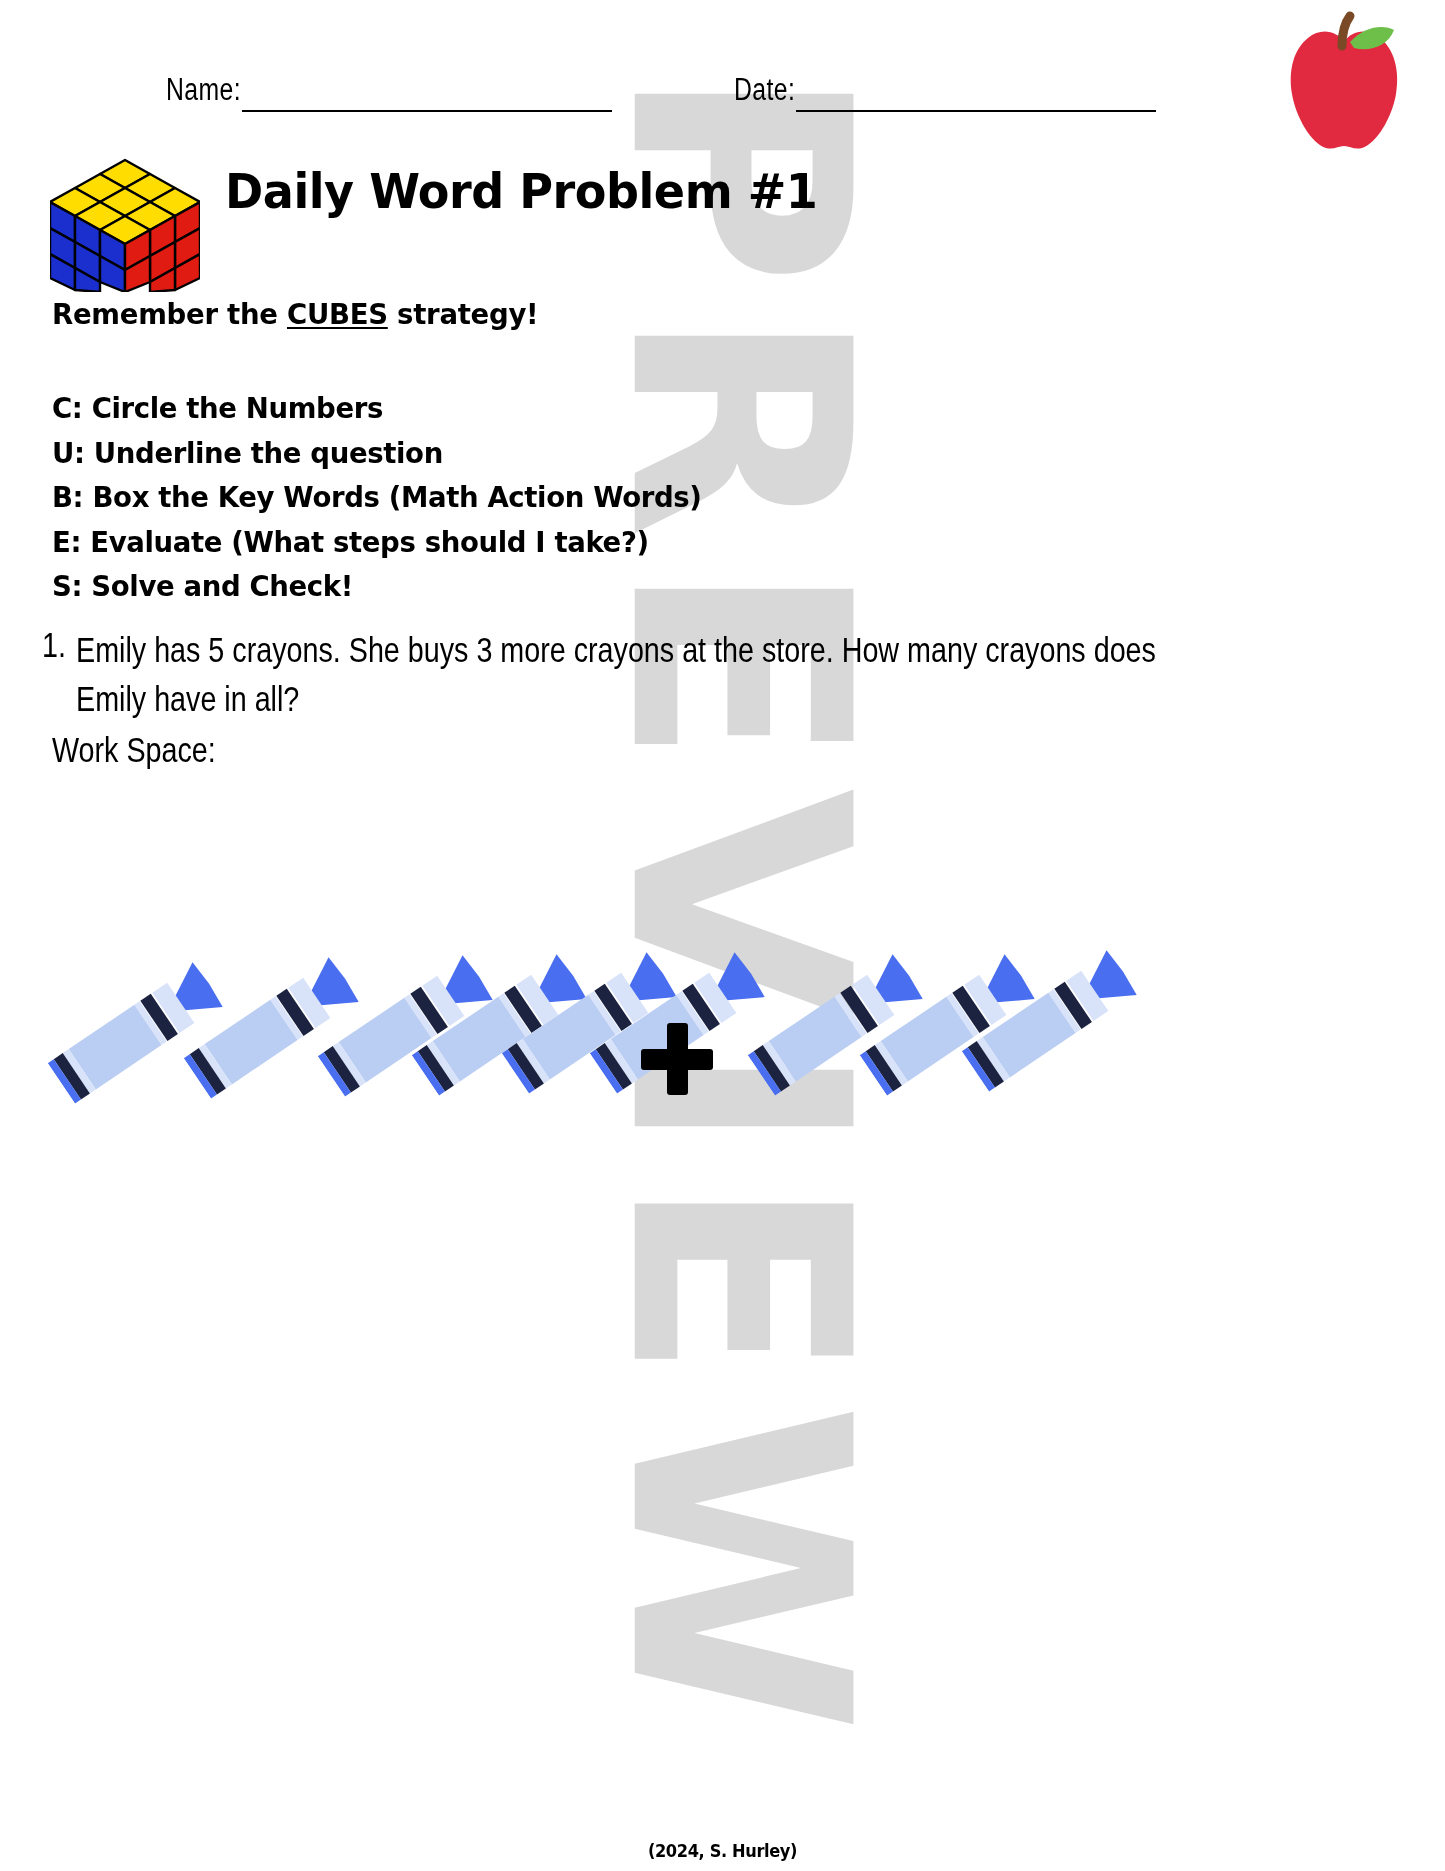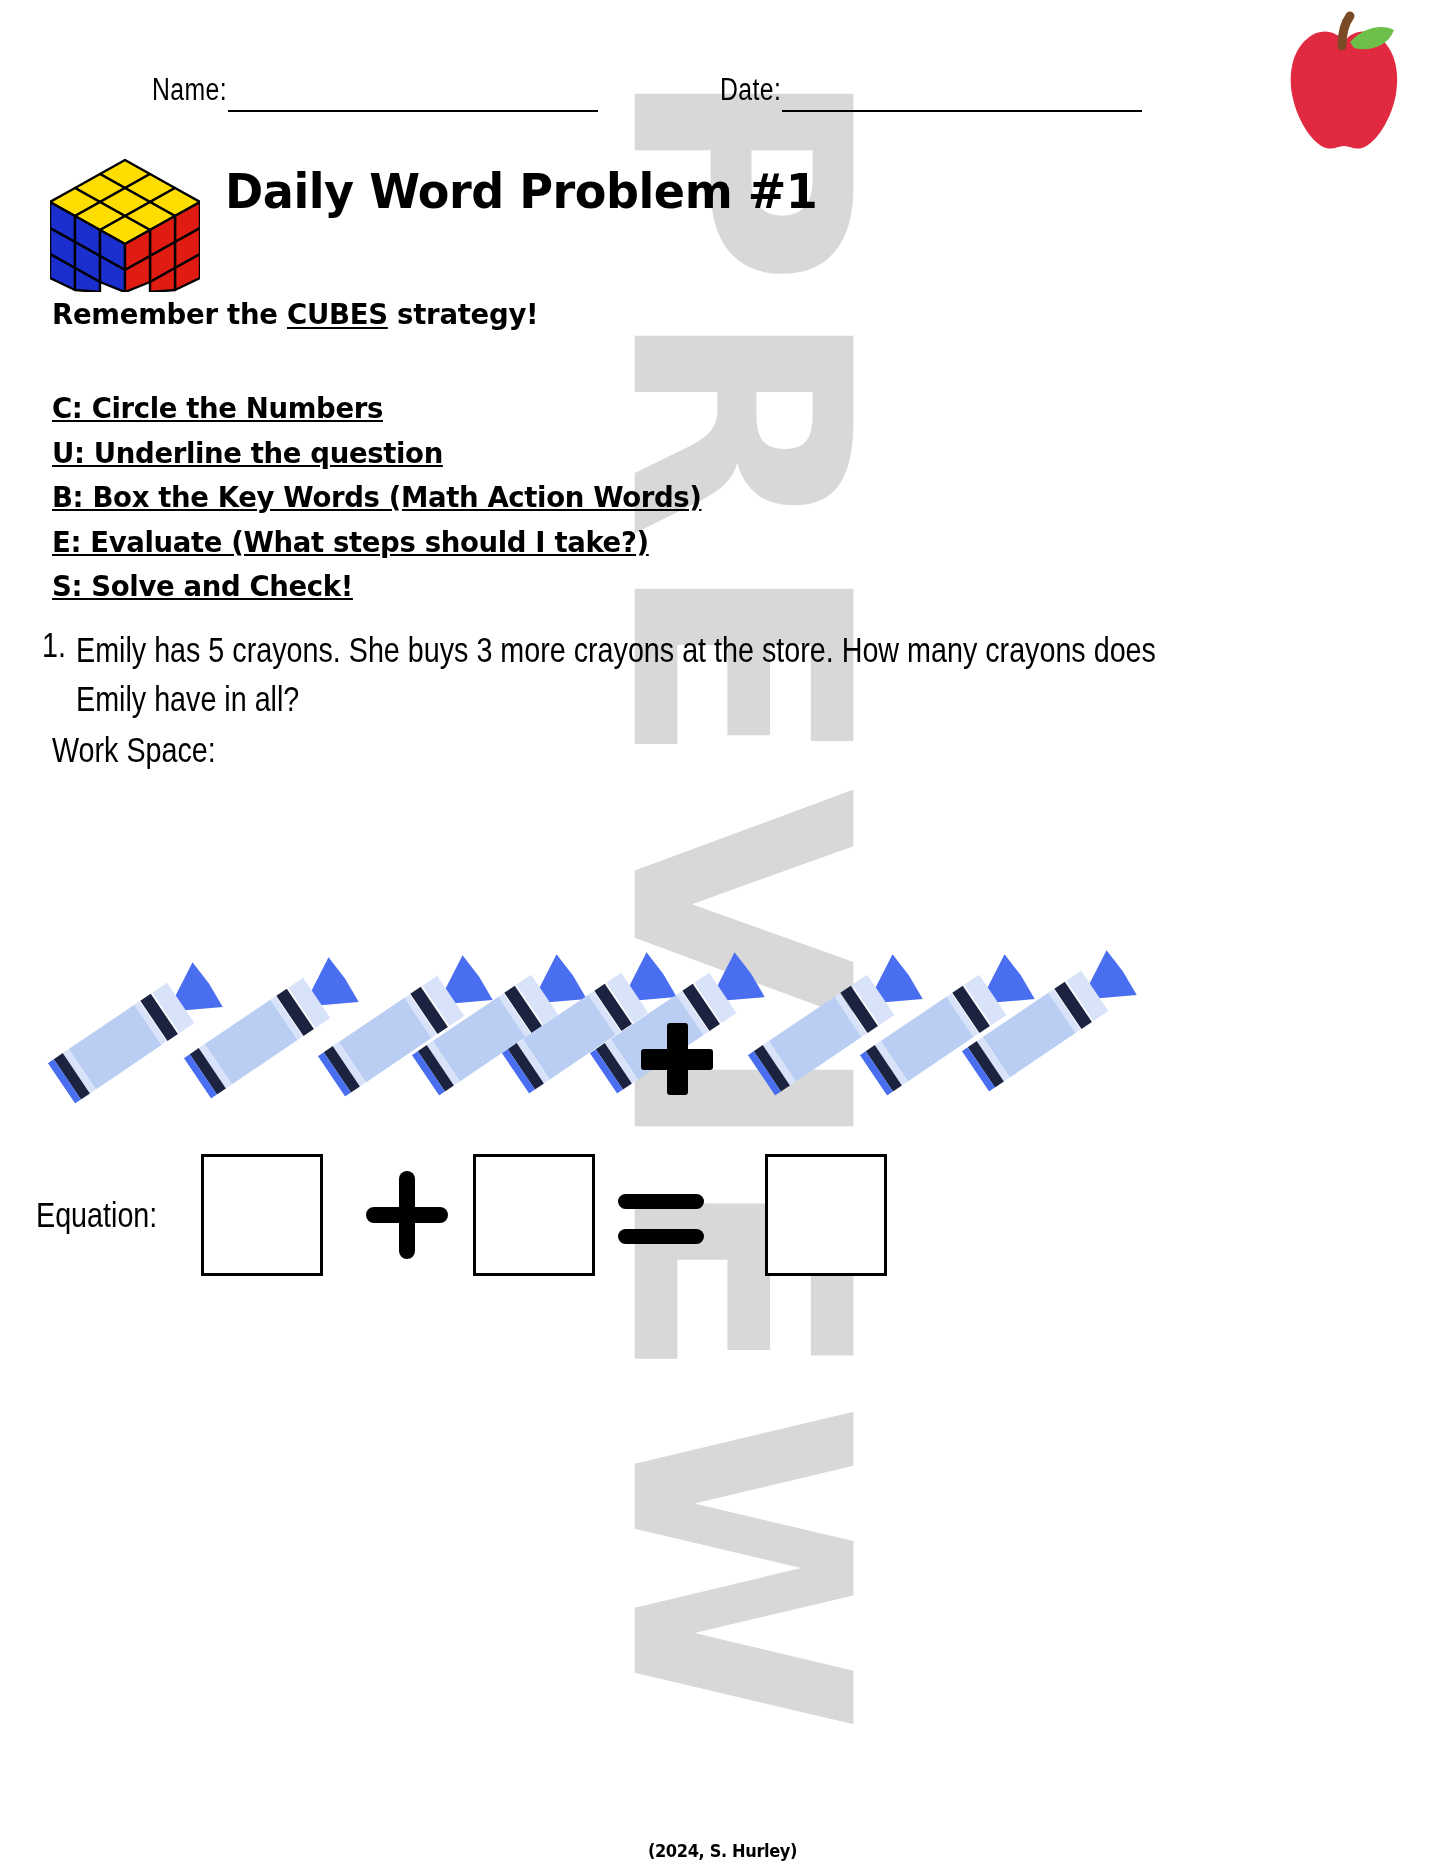--- a/index.html
+++ b/index.html
@@ -28,21 +28,21 @@
     white-space:nowrap;
     line-height:1;
     margin-left:30px;
     margin-top:-50px;
   }
 
   
   .content{position:absolute;inset:0;z-index:10;}
 
   
-  .namedate{position:absolute;left:152px;top:70px;width:1060px;display:flex;gap:20px;}
+  .namedate{position:absolute;left:166px;top:70px;width:1060px;display:flex;gap:20px;}
   .nd-group{display:flex;align-items:flex-end;}
   .nd-label{
     font-family:"Liberation Sans", sans-serif;
     font-size:31px;font-weight:400;letter-spacing:.5px;
     transform:scaleX(.80);transform-origin:left bottom;
     white-space:nowrap;padding-bottom:4px;
   }
   .nd-line{border-bottom:2.4px solid #000;height:40px;}
   #nd-name-line{width:370px;margin-left:-18px;}
   #nd-date-line{width:360px;margin-left:-14px;}
@@ -67,21 +67,21 @@
   .remember{
     position:absolute;left:52px;top:297px;
     font-family:"DejaVu Sans", sans-serif;
     font-weight:700;font-size:29px;letter-spacing:-.3px;
     transform:scaleX(.95);transform-origin:left top;
     white-space:nowrap;
   }
   .remember u{text-decoration:underline;text-underline-offset:3px;}
 
   
-  .cubes{position:absolute;left:52px;top:386px;text-decoration:underline;}
+  .cubes{position:absolute;left:52px;top:386px;}
   .cubes li{
     list-style:none;
     font-family:"DejaVu Sans", sans-serif;
     font-weight:700;font-size:29px;letter-spacing:-.4px;
     line-height:44.5px;
     transform:scaleX(.95);transform-origin:left center;
     white-space:nowrap;
   }
   .cubes ul{margin:0;padding:0;}
 
@@ -345,30 +345,18 @@
             <rect x="116" y="6" width="7" height="54" fill="#d8e3fa"></rect>
             <rect x="28" y="6" width="88" height="54" fill="#bacdf2"></rect>
             <rect x="20" y="6" width="8" height="54" fill="#d8e3fa"></rect>
             <rect x="8" y="6" width="12" height="54" fill="#1b2340"></rect>
             <rect x="0" y="6" width="8" height="54" fill="#4a6ef0"></rect>
           </svg></div>
       </div>
 
     <div class="plus-big"></div>
 
-    <div class="equation-row">
-      <div class="eq-label">Equation:</div>
-      <div class="eq-box"></div>
-      <div class="eq-gap-a"></div>
-      <div class="eq-sym sym-plus"></div>
-      <div class="eq-gap-b"></div>
-      <div class="eq-box"></div>
-      <div class="eq-gap-b"></div>
-      <div class="eq-sym sym-eq"></div>
-      <div class="eq-gap-c"></div>
-      <div class="eq-box"></div>
-    </div>
 
 
     <div class="footer">(2024, S. Hurley)</div>
 
   </div>
 </div>
 
 </body></html>

